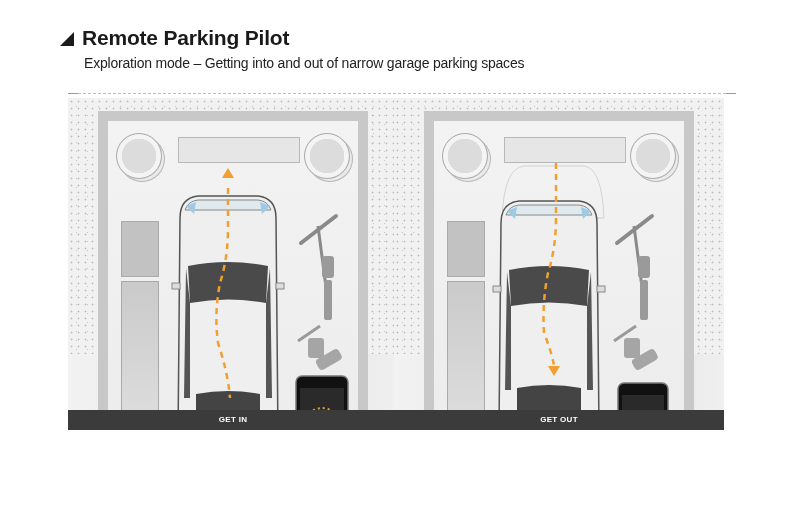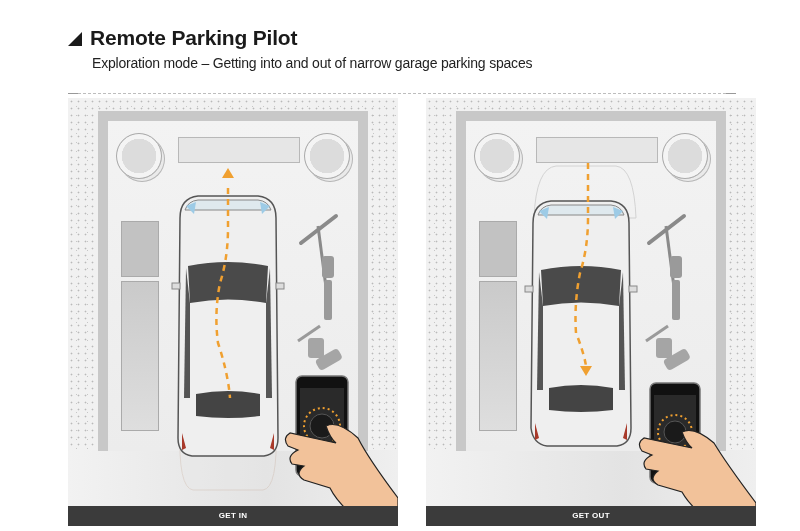--- a/index.html
+++ b/index.html
@@ -1,28 +1,28 @@
 <!DOCTYPE html>
 <html><head>
 <meta charset="utf-8">
 <style>
   html, body { margin:0; padding:0; background:#ffffff; }
   body { width:800px; height:531px; position:relative; overflow:hidden; font-family:"Liberation Sans", sans-serif; }
-  .header { position:absolute; left:68px; top:24px; }
+  .header { position:absolute; left:60px; top:24px; }
   .title-row { display:flex; align-items:center; gap:8px; height:28px; }
   .title-tri { width:0; height:0; border-left:14px solid transparent; border-bottom:14px solid #1a1a1a; margin-top:2px; }
   .title { font-size:21px; font-weight:bold; color:#1a1a1a; letter-spacing:-0.2px; }
   .subtitle { position:absolute; left:24px; top:31px; white-space:nowrap; font-size:14px; color:#222; letter-spacing:-0.2px; }
   .topline { position:absolute; left:68px; top:93px; width:668px; height:0; border-top:1px dashed #bdbdbd; }
   .topline .endl { position:absolute; left:0; top:-1px; width:10px; border-top:1px solid #999; }
   .topline .endr { position:absolute; right:0; top:-1px; width:10px; border-top:1px solid #999; }
 
-  .panel { position:absolute; top:98px; width:330px; height:428px; background:#1d4ed8; overflow:hidden; }
+  .panel { position:absolute; top:98px; width:330px; height:332px; background:#1d4ed8; overflow:hidden; }
   .panel.left { left:68px; }
-  .panel.right { left:426px; }
+  .panel.right { left:394px; }
   .dots { position:absolute; inset:0 0 58px 0;
     background-color:#f1f1f1;
     background-image:
       radial-gradient(circle, #b9b9b9 0.8px, transparent 1.1px),
       radial-gradient(circle, #c6c6c6 0.7px, transparent 1px);
     background-size:7px 7px, 11px 9px;
     background-position:0 0, 3px 4px; }
   .floor-bottom { position:absolute; left:0; right:0; bottom:18px; height:58px; background:linear-gradient(90deg,#f2f2f2,#e3e3e3 60%,#efefef); }
   .garage { position:absolute; left:30px; top:13px; width:270px; height:340px; background:#c8c8c8; }
   .garage-inner { position:absolute; left:10px; top:10px; right:10px; bottom:0; background:linear-gradient(180deg,#f3f3f3,#ececec); }

